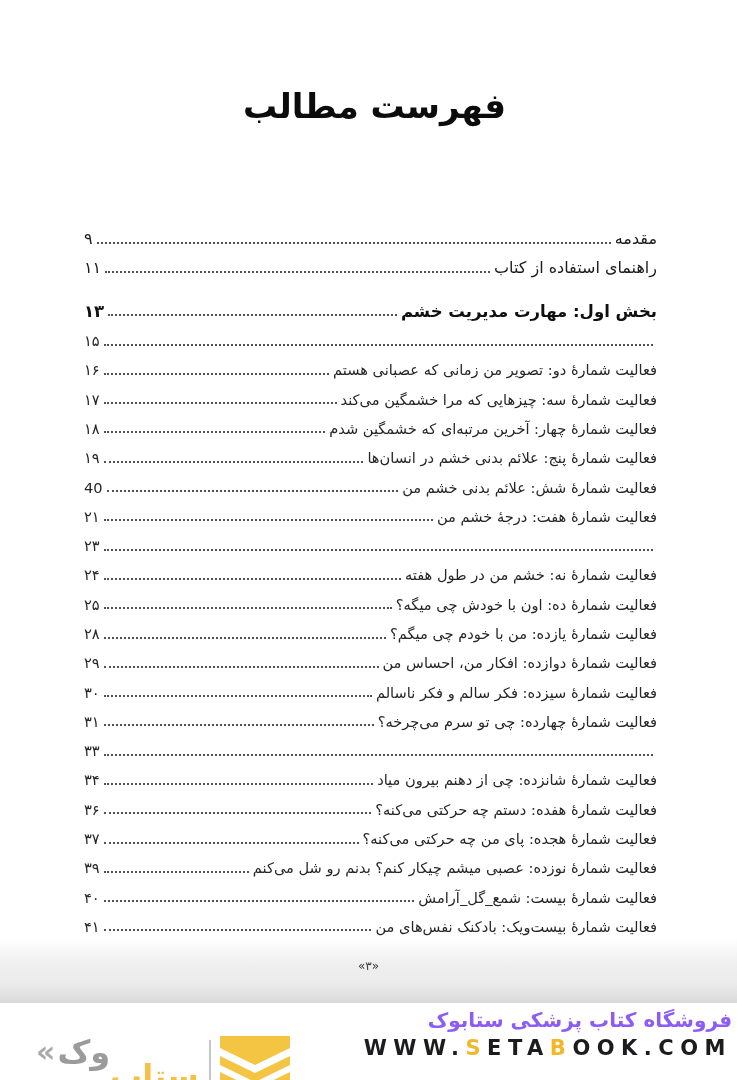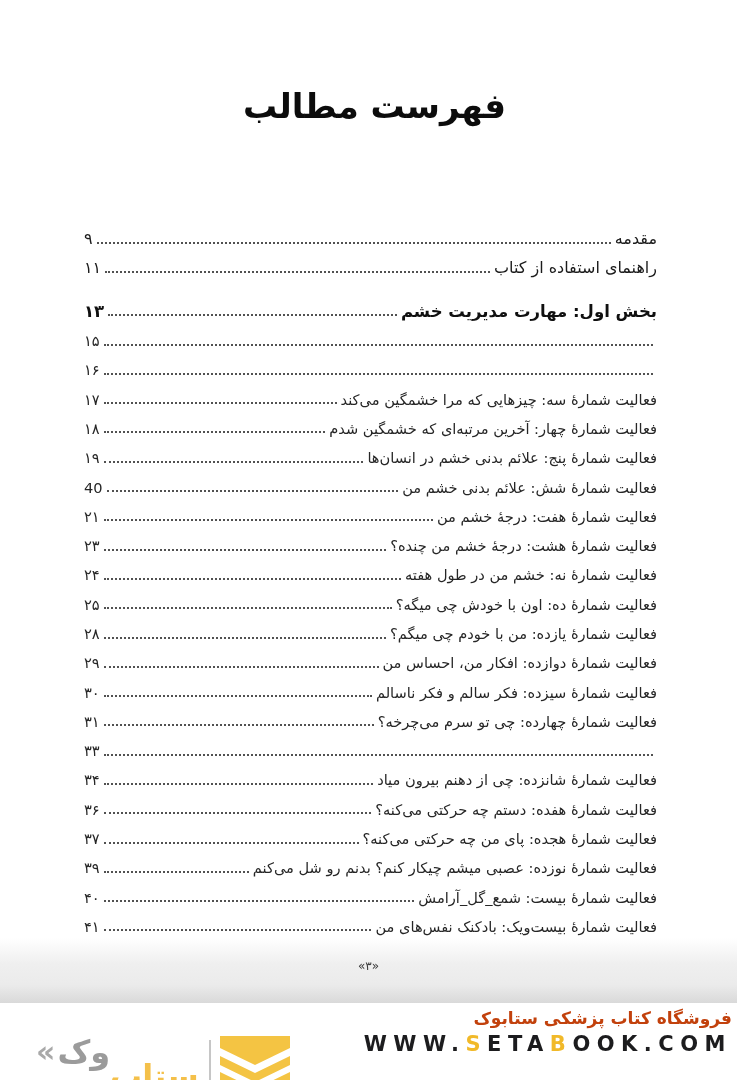--- a/index.html
+++ b/index.html
@@ -54,21 +54,21 @@
   .guillemet{color:#a9a9a9;font-size:30px;margin-right:2px;}
   .wm-gray{color:#9b9b9b;}
   .wm-yellow{color:#f4c04a;margin-top:48px;}
   .tagline{color:#8f8f8f;font-size:13px;margin-top:12px;direction:rtl;}
   .divider{width:2px;height:52px;background:#c6c6c6;margin:0 8px 0 10px;}
   .emblem{display:block;}
   .footer-right{
     position:absolute;right:5px;top:5px;text-align:right;
   }
   .store-line{
-    direction:rtl;font-size:17px;font-weight:700;color:#c2410c;
+    direction:rtl;font-size:20px;font-weight:700;color:#8b5cf6;
     padding-left:2px;
   }
   .url-line{
     margin-top:4px;font-size:21px;font-weight:700;
     letter-spacing:6.5px;color:#1c1c1e;white-space:nowrap;
   }
 </style>
 </head>
 <body>
 
@@ -88,20 +88,21 @@
     <div class="toc-row chapter">
     <span class="t">بخش اول: مهارت مدیریت خشم</span>
     <span class="dots"></span>
     <span class="n">۱۳</span>
   </div>
     <div class="toc-row item">
     <span class="dots"></span>
     <span class="n">۱۵</span>
   </div>
     <div class="toc-row item">
+    <span class="t">فعالیت شمارۀ دو: تصویر من زمانی که عصبانی هستم</span>
     <span class="dots"></span>
     <span class="n">۱۶</span>
   </div>
     <div class="toc-row item">
     <span class="t">فعالیت شمارۀ سه: چیزهایی که مرا خشمگین می‌کند</span>
     <span class="dots"></span>
     <span class="n">۱۷</span>
   </div>
     <div class="toc-row item">
     <span class="t">فعالیت شمارۀ چهار: آخرین مرتبه‌ای که خشمگین شدم</span>
@@ -117,21 +118,20 @@
     <span class="t">فعالیت شمارۀ شش: علائم بدنی خشم من</span>
     <span class="dots"></span>
     <span class="n">40</span>
   </div>
     <div class="toc-row item">
     <span class="t">فعالیت شمارۀ هفت: درجۀ خشم من</span>
     <span class="dots"></span>
     <span class="n">۲۱</span>
   </div>
     <div class="toc-row item">
-    <span class="t">فعالیت شمارۀ هشت: درجۀ خشم من چنده؟</span>
     <span class="dots"></span>
     <span class="n">۲۳</span>
   </div>
     <div class="toc-row item">
     <span class="t">فعالیت شمارۀ نه: خشم من در طول هفته</span>
     <span class="dots"></span>
     <span class="n">۲۴</span>
   </div>
     <div class="toc-row item">
     <span class="t">فعالیت شمارۀ ده: اون با خودش چی میگه؟</span>

